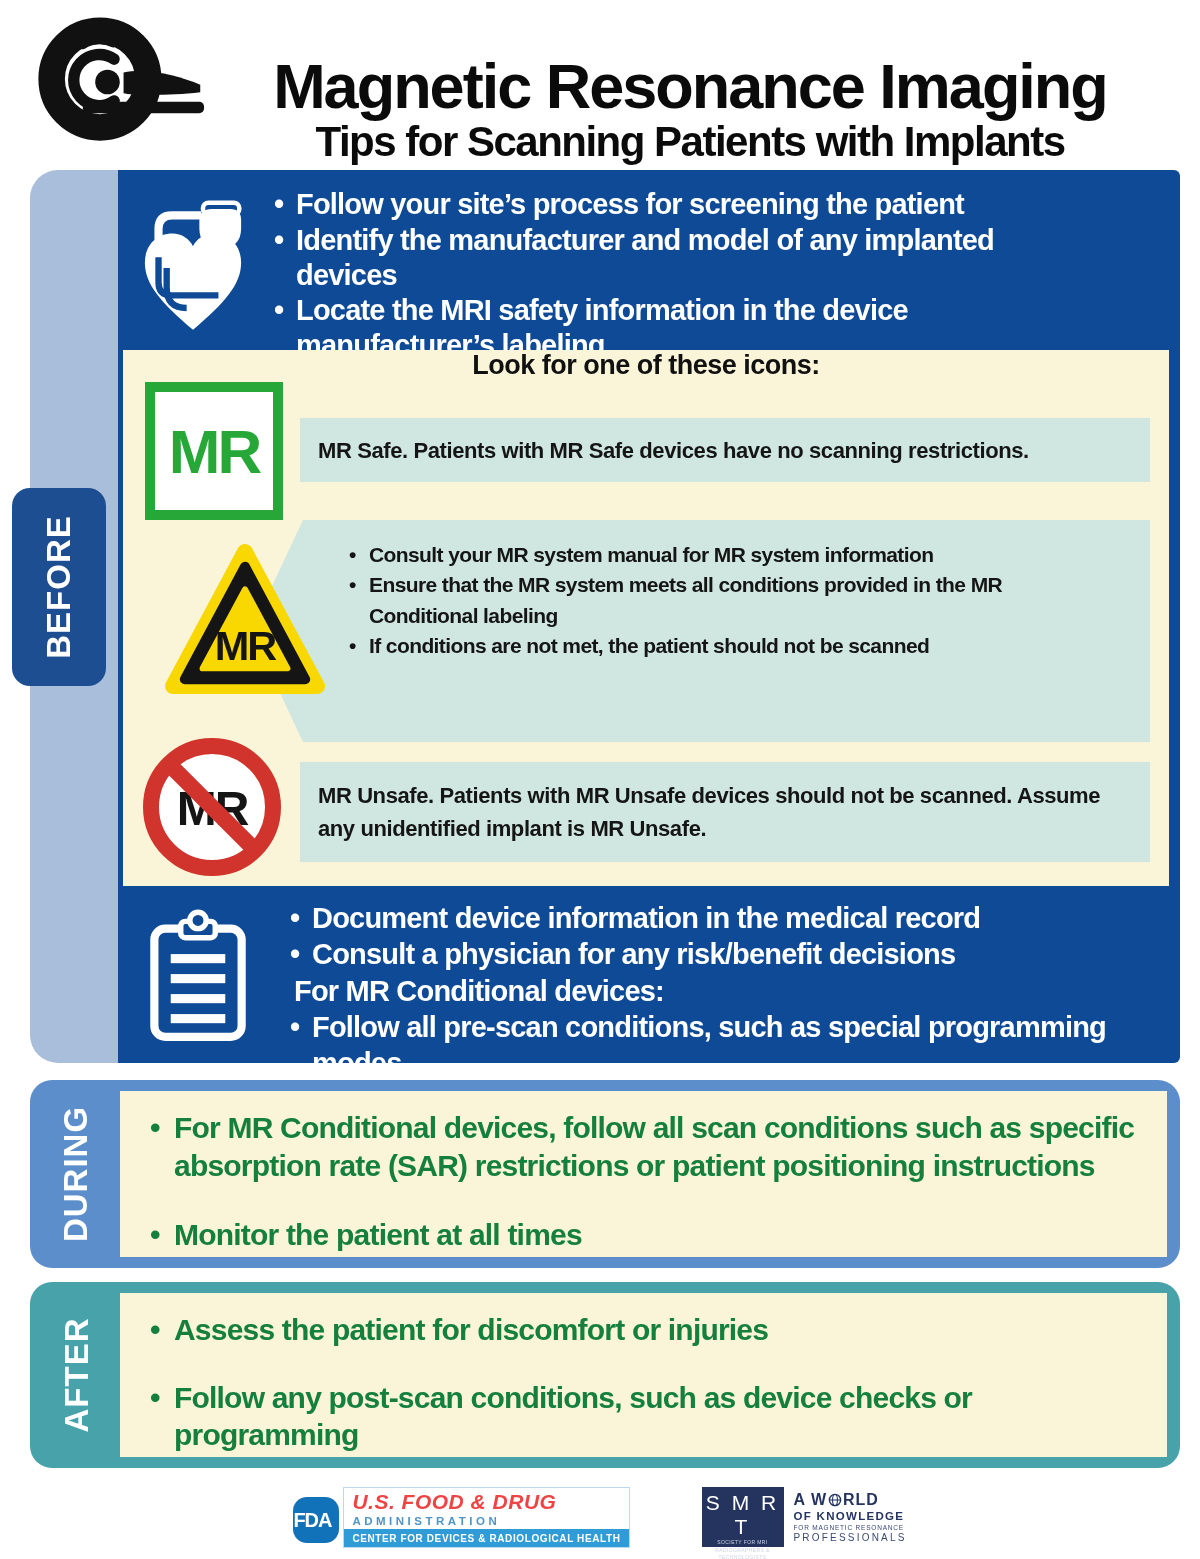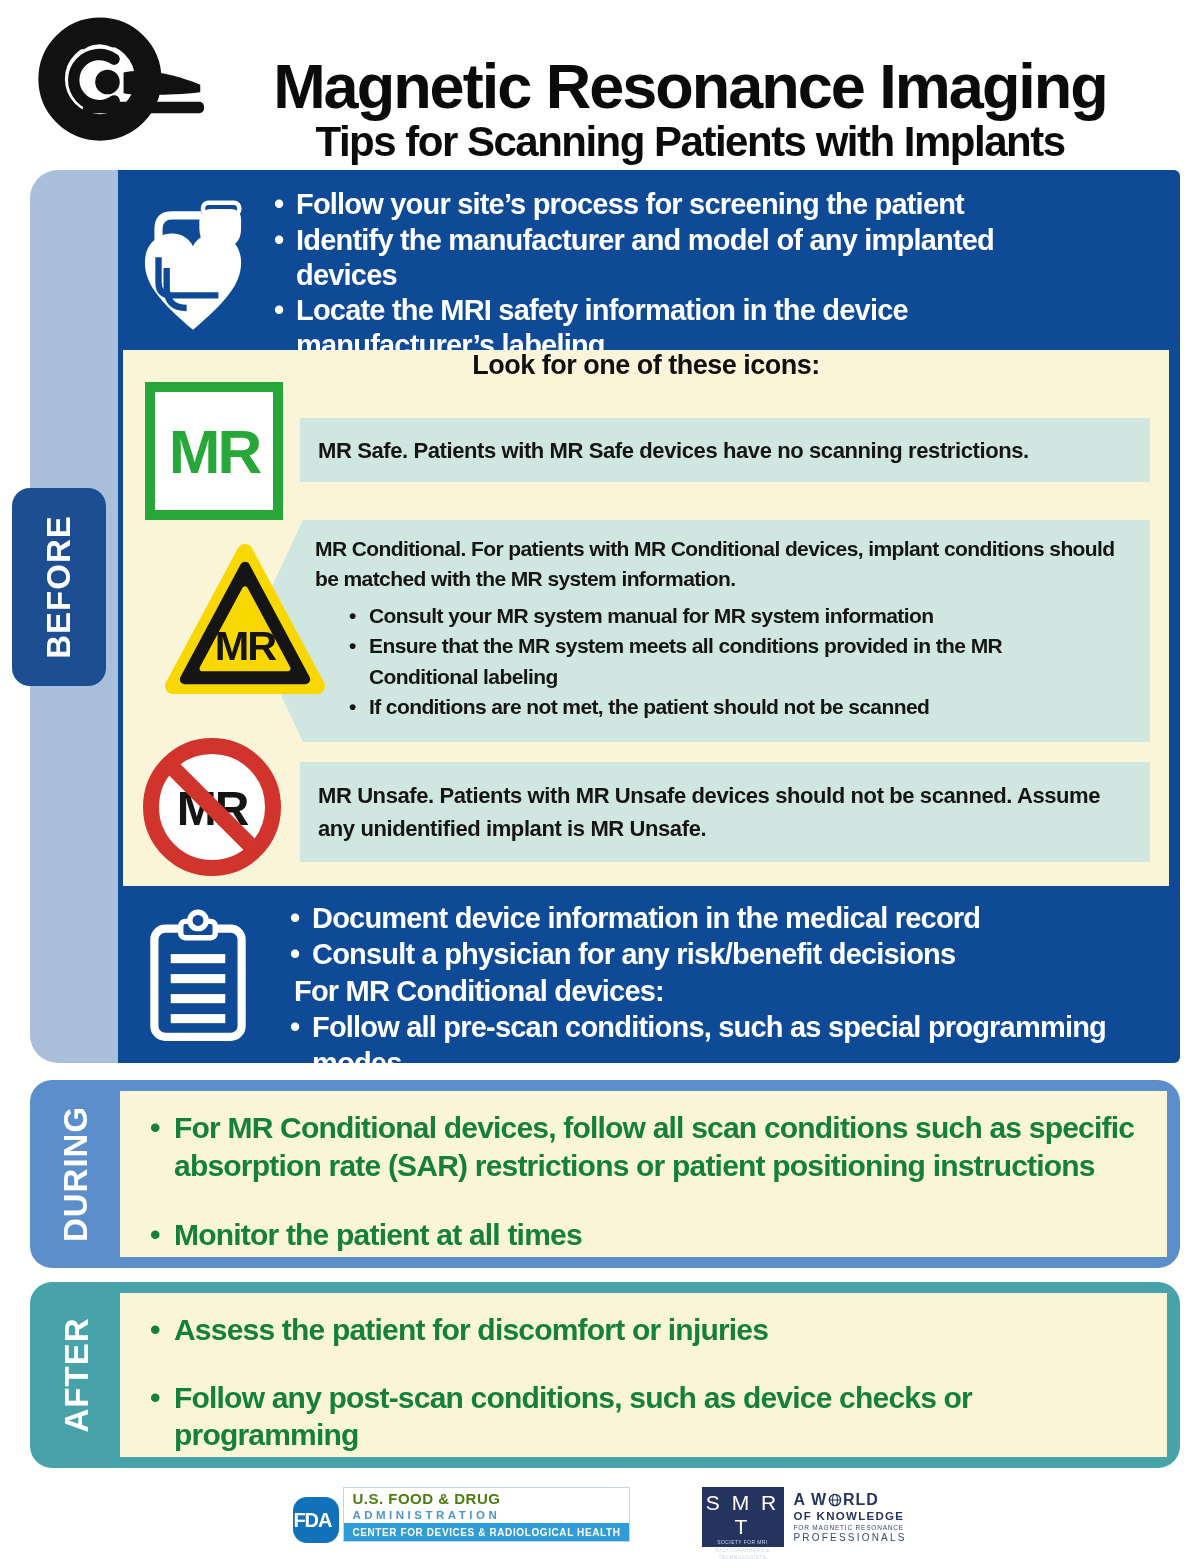--- a/index.html
+++ b/index.html
@@ -80,21 +80,21 @@
 
   
   #footer { left:0; top:1487px; width:100%; height:66px; display:flex; justify-content:center; gap:72px; }
 
   #fda-logo { display:flex; align-items:flex-start; }
   #fda-square { width:46px; height:46px; background:#1172ba; border-radius:14px; margin:10px 4px 0 0;
                 display:flex; align-items:center; justify-content:flex-start; }
   #fda-square span { color:#fff; font-weight:bold; font-size:20px; letter-spacing:-1px; }
   #fda-right { border:1px solid #bcd9ec; background:#fff; }
   #fda-right-inner { padding:3px 10px 2px 8px; }
-  #fda-line1 { color:#4d7c0f; font-weight:bold; font-size:15px; letter-spacing:0.5px; line-height:1.05; }
+  #fda-line1 { color:#ef4444; font-weight:bold; font-size:21px; letter-spacing:0.5px; line-height:1.05;font-style:italic; }
   #fda-line2 { color:#4e94c6; font-weight:bold; font-size:11.5px; letter-spacing:3.5px; margin-top:2px; }
   #fda-bar { background:#2f9cd7; color:#fff; font-weight:bold; font-size:10px; letter-spacing:0.6px; padding:4px 8px 3px 8px; }
 
   #smrt-logo { display:flex; align-items:flex-start; gap:10px; }
   #smrt-square { width:82px; height:60px; background:#25345f; color:#fff; text-align:center; padding-top:4px; box-sizing:border-box; }
   #smrt-abbr { font-size:21px; letter-spacing:3px; font-weight:normal; }
   .smrt-tiny { font-size:5px; letter-spacing:0.4px; color:#cdd5e6; line-height:1.5; }
   #smrt-right { color:#25345f; padding-top:4px; }
   #smrt-world { font-weight:bold; font-size:16px; letter-spacing:1px; display:flex; align-items:center; gap:1px; }
   #smrt-knowledge { font-weight:bold; font-size:11.5px; letter-spacing:1.3px; margin-top:1px; }
@@ -157,21 +157,20 @@
 
     <div class="abs" id="mr-conditional-icon">
       <svg viewBox="0 0 170 160" width="172" height="158">
         <path d="M85 12 L158 148 L12 148 Z" fill="#f8d800" stroke="#f8d800" stroke-width="16" stroke-linejoin="round"></path>
         <path d="M85 27 L146 141 L24 141 Z" fill="#151515" stroke="#151515" stroke-width="10" stroke-linejoin="round"></path>
         <path d="M85 50 L128 130 L42 130 Z" fill="#f8d800" stroke="#f8d800" stroke-width="6" stroke-linejoin="round"></path>
         <text x="85" y="122" text-anchor="middle" font-size="42" font-weight="bold" fill="#151515" font-family="Liberation Sans, sans-serif" letter-spacing="-2">MR</text>
       </svg>
     </div>
     <div class="abs" id="mr-conditional-panel">
-      <div id="mr-conditional-intro">MR Conditional. For patients with MR Conditional devices, implant conditions should be matched with the MR system information.</div>
       <ul id="mr-conditional-list">
           <li>Consult your MR system manual for MR system information</li>
           <li>Ensure that the MR system meets all conditions provided in the MR Conditional labeling</li>
           <li>If conditions are not met, the patient should not be scanned</li>
         </ul>
     </div>
 
     <div class="abs" id="mr-unsafe-icon">
       <svg viewBox="0 0 150 150" width="150" height="150">
         <circle cx="75" cy="75" r="61" fill="#fff" stroke="#d0342c" stroke-width="16"></circle>

